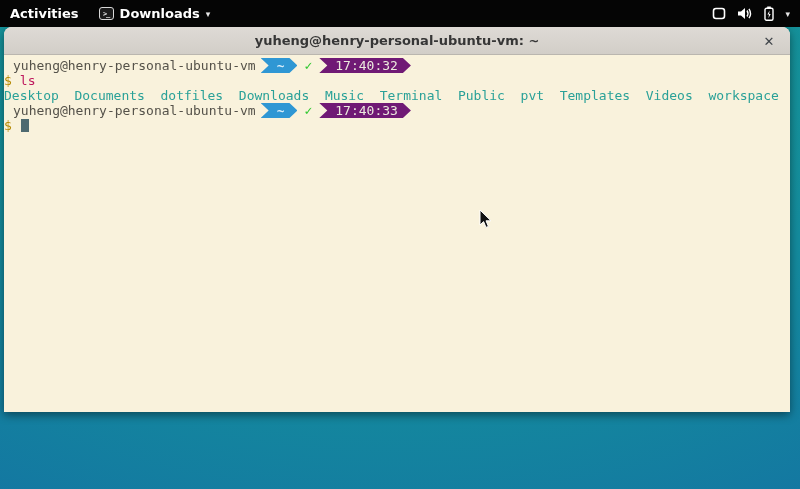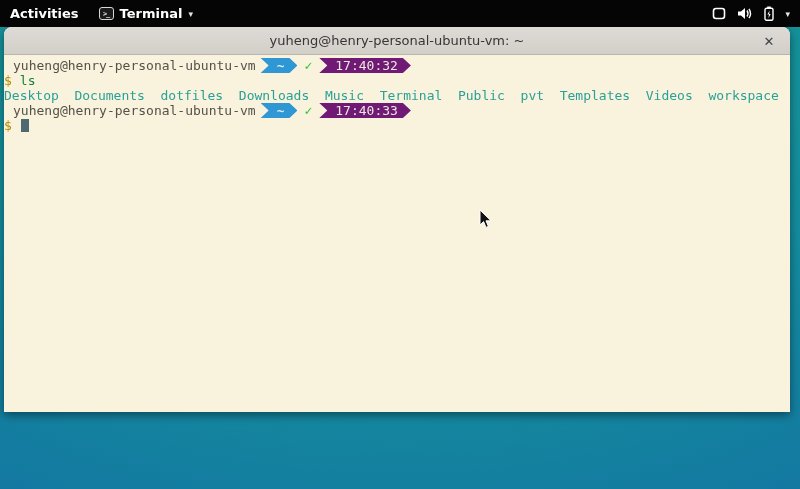--- a/index.html
+++ b/index.html
@@ -38,21 +38,21 @@
   .window {
     position:absolute; left:4px; top:27px; width:786px; height:385px;
     border-radius:8px 8px 0 0; overflow:hidden;
     box-shadow:0 3px 10px rgba(0,0,0,0.45);
     background:#f9f2dc;
   }
   .titlebar {
     height:28px; background:linear-gradient(#dedad5,#d2cec8);
     border-bottom:1px solid #bab6af;
     display:flex; align-items:center; justify-content:center; position:relative;
-    font-size:13px; font-weight:normal; color:#363636;
+    font-size:13px; font-weight:bold; color:#363636;
   }
   .close-btn {
     position:absolute; right:8px; top:0; height:28px; width:26px;
     display:flex; align-items:center; justify-content:center;
     color:#40454a; font-size:13px; cursor:pointer;
   }
   .term {
     font-family:"DejaVu Sans Mono","Liberation Mono",monospace;
     font-size:13px; line-height:15px; padding:3px 0; color:#57544b;
     height:356px;
@@ -62,40 +62,40 @@
   .pl-user { color:#55524a; }
   .seg {
     display:inline-flex; align-items:center; justify-content:center;
     height:15px; padding:0 13px 0 16px; margin-left:5px;
     clip-path:polygon(0 0, calc(100% - 8px) 0, 100% 50%, calc(100% - 8px) 100%, 0 100%, 8px 50%);
   }
   .seg-cwd  { background:#2f97d4; color:#d9edfa; font-weight:bold; }
   .seg-time { background:#701a75; color:#eceade; }
   .check { color:#2ec72e; font-weight:bold; margin-left:7px; margin-right:2px; }
   .dollar { color:#b58900; }
-  .cmd { color:#15803d; margin-left:8px; }
+  .cmd { color:#be185d; margin-left:8px; }
   .dirs { color:#2aa198; }
   .cursor-block {
     display:inline-block; width:8px; height:13px; background:#4e6a70; margin-left:9px;
   }
 
   
   .mouse { position:absolute; left:479px; top:209px; z-index:50; pointer-events:none; }
 </style>
 </head>
 <body>
 
 <header class="topbar">
   <div class="tb-left">
     <div class="tb-btn">
       <span>Activities</span>
     </div>
     <div class="tb-btn">
       <span class="term-glyph">&gt;_</span>
-      <span>Terminal</span>
+      <span>Downloads</span>
       <span class="chev">▾</span>
     </div>
   </div>
 
 
   <div class="tb-right">
     <svg width="14" height="13" viewBox="0 0 14 13">
       <rect x="1.5" y="1.5" width="11" height="10" rx="2.5" fill="none" stroke="#fff" stroke-width="1.6"></rect>
     </svg>
     <svg width="16" height="13" viewBox="0 0 16 13">

